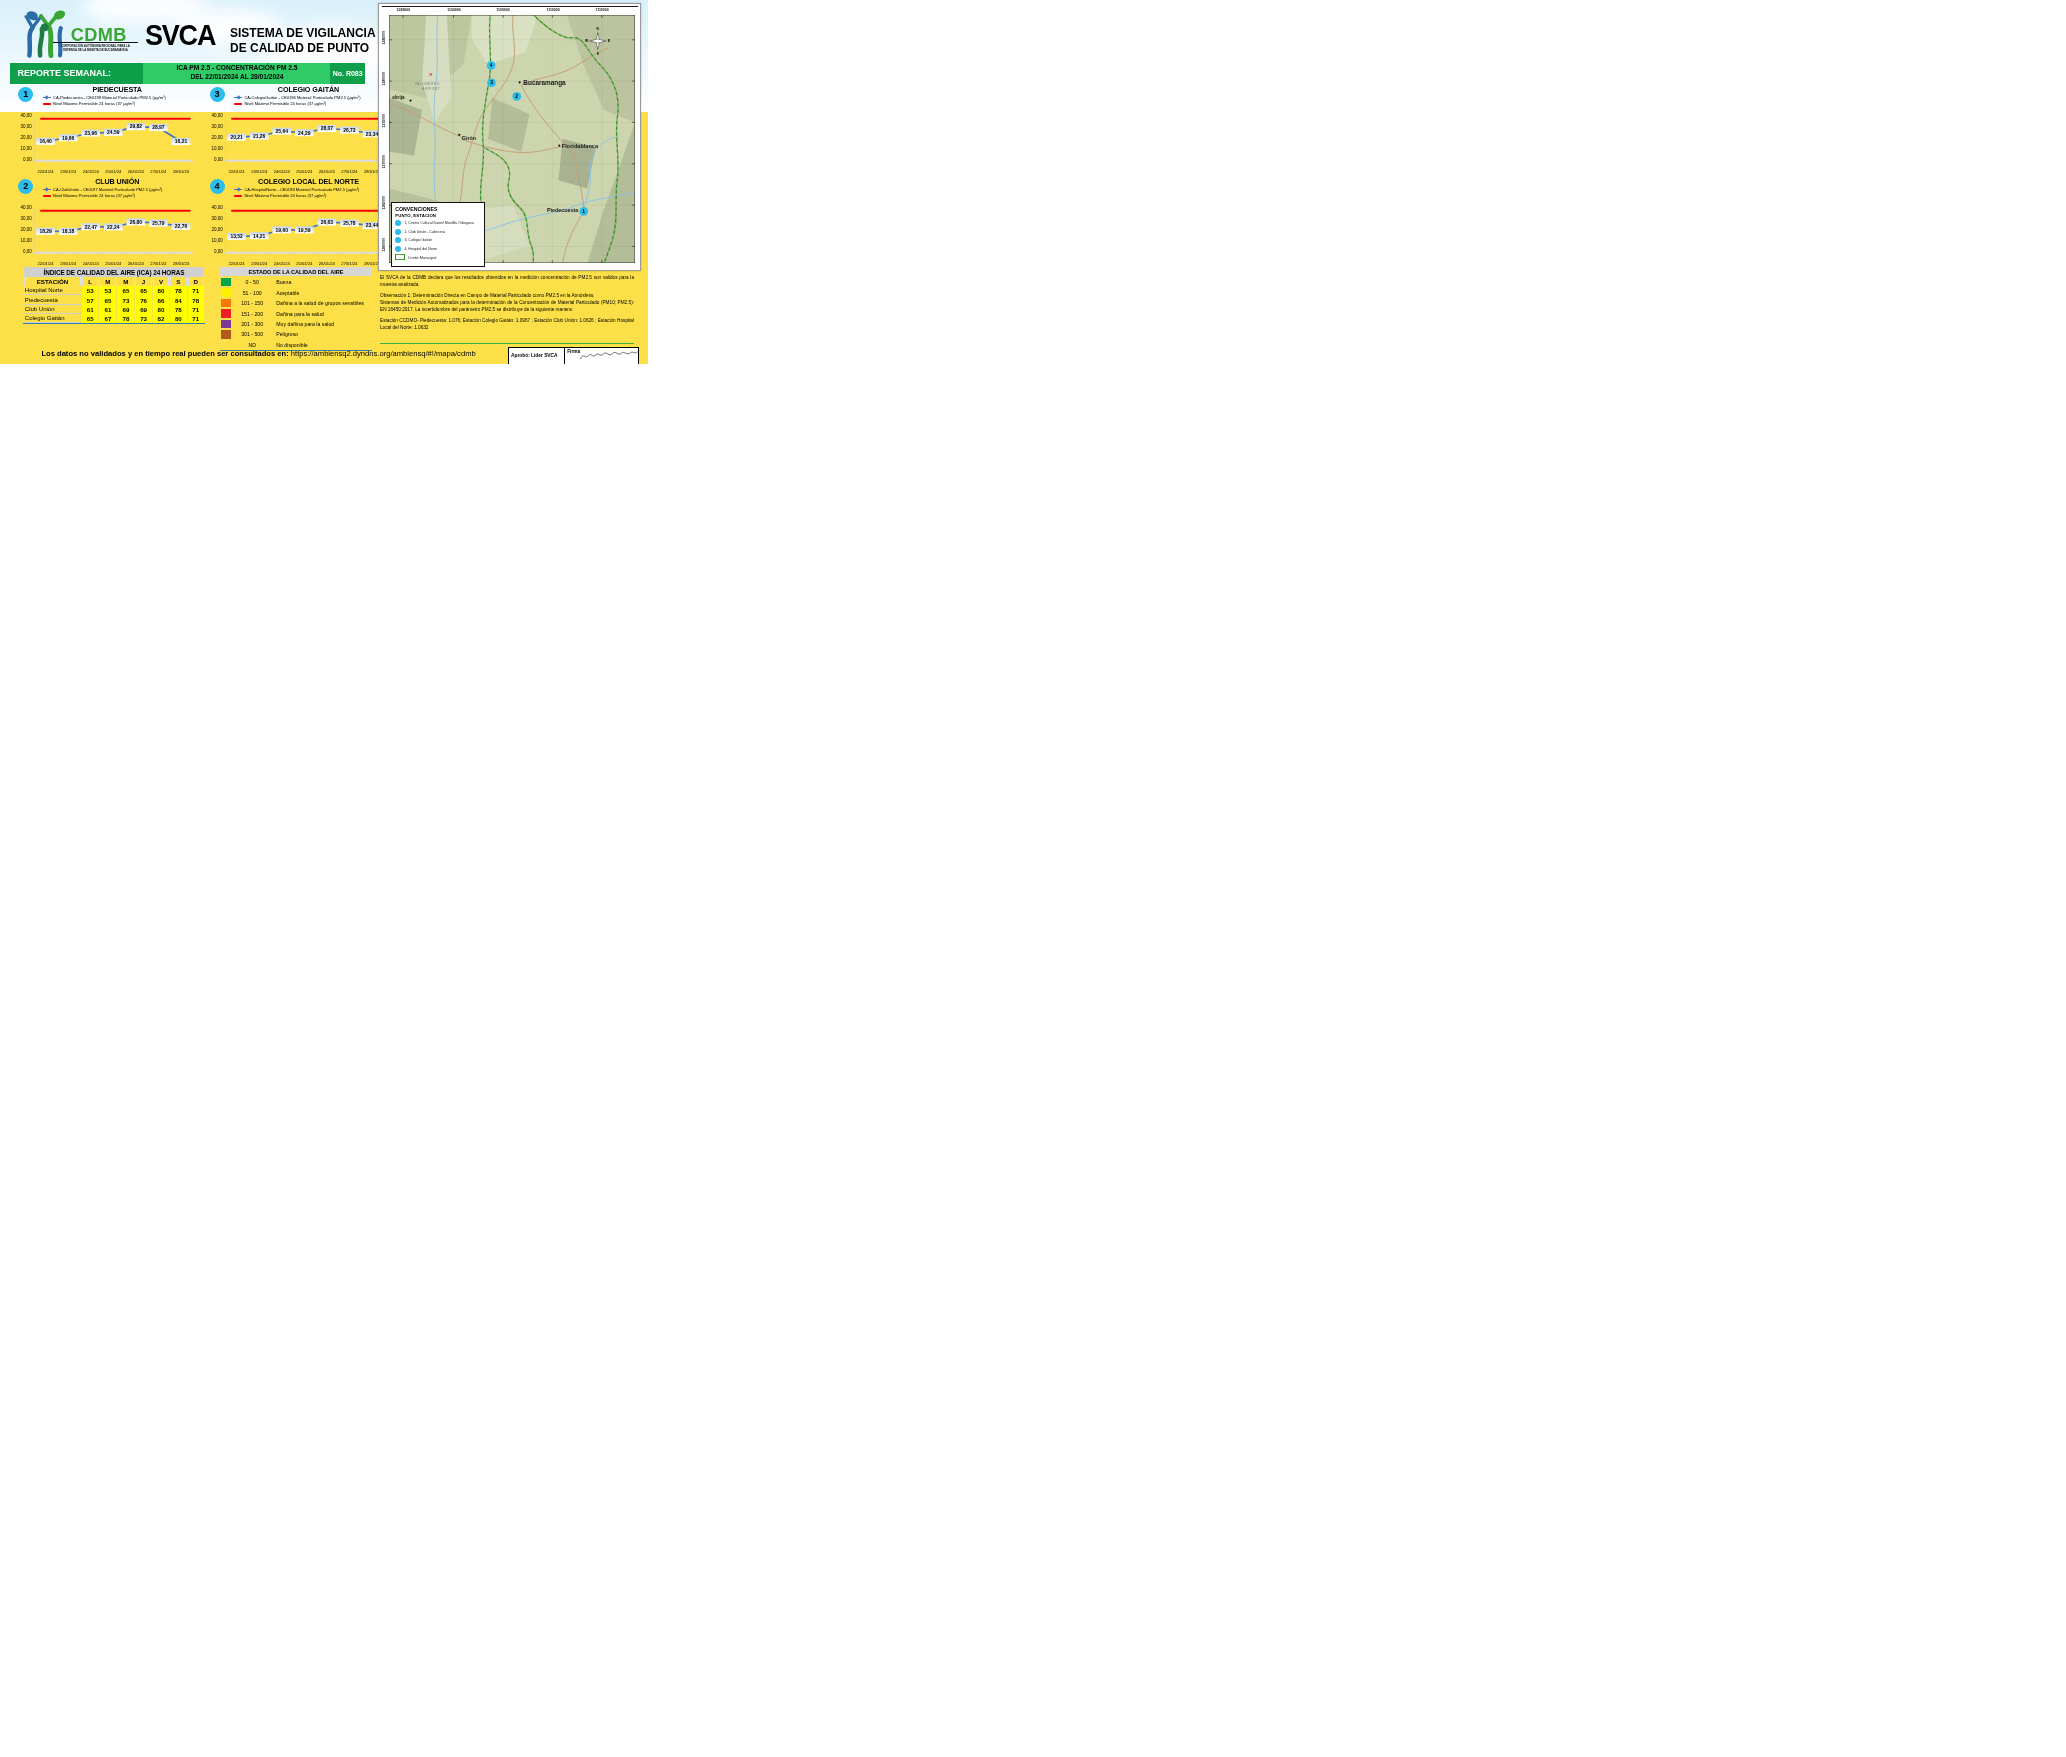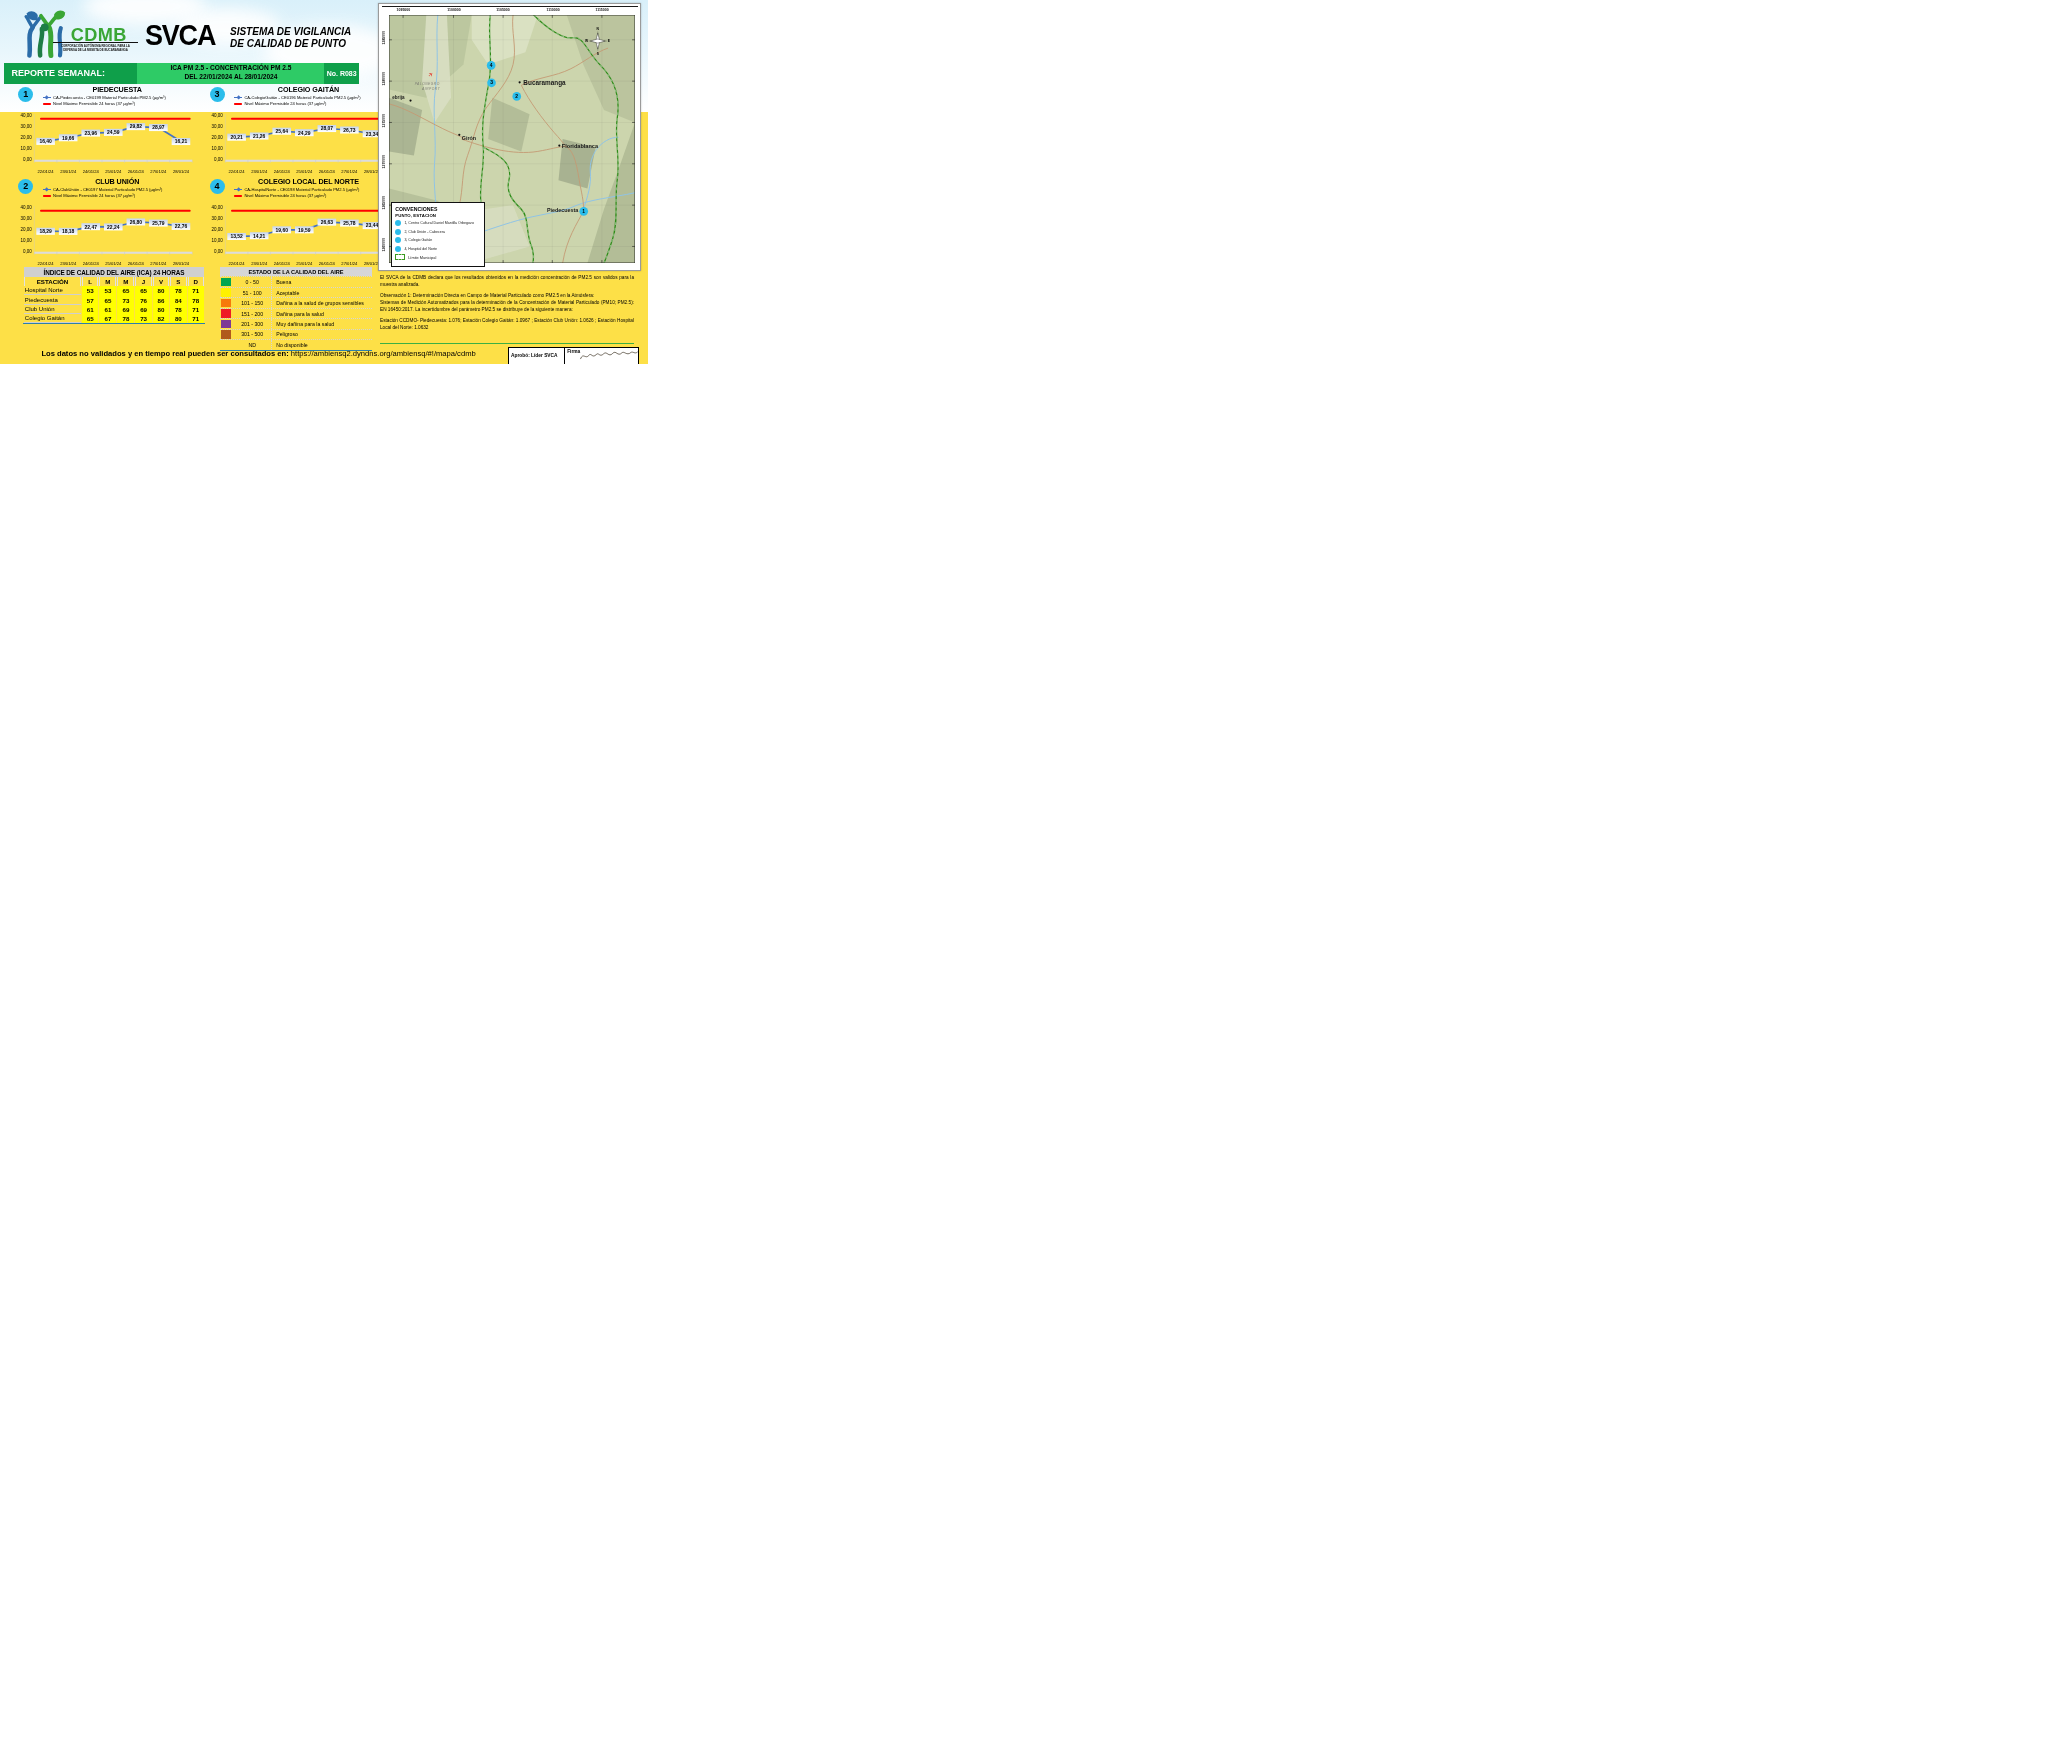--- a/index.html
+++ b/index.html
@@ -6,23 +6,23 @@
   #page{position:relative;width:648px;height:364px;background:#fde047;overflow:hidden;}
   #sky{position:absolute;left:0;top:0;width:648px;height:112px;
        background:linear-gradient(180deg,#d9f0fa 0%,#e8f6fc 45%,#ffffff 100%);}
   .cloud{position:absolute;background:#fff;border-radius:50%;filter:blur(7.4px);opacity:.9;}
   
   #logo{position:absolute;left:21.5px;top:9px;width:128px;height:52px;}
   #logo-tagline{position:absolute;left:53px;top:42px;width:85px;text-align:center;
       font-size:2.9px;font-weight:bold;color:#111;line-height:1.45;border-top:1px solid #111;padding-top:1.2px;}
   #svca{position:absolute;left:145px;top:20px;font-size:27px;font-weight:900;color:#000;
       letter-spacing:-1.2px;transform:scaleY(1.08);}
-  #svca-sub{position:absolute;left:230px;top:26px;font-size:10px;font-weight:800;color:#000;line-height:1.22;font-style:italic;}
-  
-  #banner{position:absolute;left:4px;top:63px;height:20.7px;width:355px;display:flex;}
+  #svca-sub{position:absolute;left:230px;top:26px;font-size:12px;font-weight:800;color:#000;line-height:1.22;}
+  
+  #banner{position:absolute;left:10px;top:63px;height:20.7px;width:355px;display:flex;}
   #banner-left{width:126px;background:#0f9f4a;color:#fff;font-size:9px;font-weight:800;
       display:flex;align-items:center;padding-left:7.4px;}
   #banner-mid{width:187px;background:#2ecb66;color:#000;font-size:6.6px;font-weight:800;
       display:flex;flex-direction:column;align-items:center;justify-content:center;line-height:1.35;text-align:center;}
   #banner-right{flex:1;background:#0f9f4a;color:#fff;font-size:7px;font-weight:700;
       display:flex;align-items:center;justify-content:center;}
   
   .chart-card{position:absolute;width:183px;height:90px;}
   .chart-badge{position:absolute;left:2.5px;top:1.7px;width:15px;height:15px;border-radius:50%;
       background:#2bbdeb;color:#000;font-size:9px;font-weight:800;display:flex;align-items:center;justify-content:center;}

